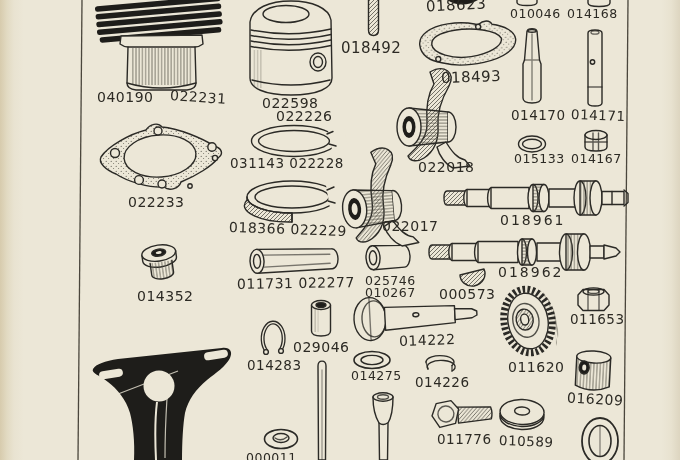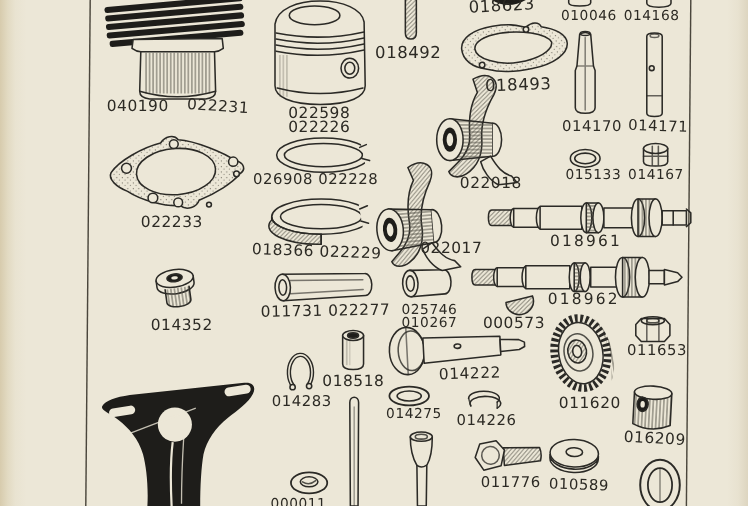--- a/index.html
+++ b/index.html
@@ -308,22 +308,22 @@
       <rect x="204" y="351" width="24" height="8" rx="4" class="fp" transform="rotate(-9 216 355)"></rect>
       <path d="M118,394 L178,371" stroke="#ece7d7" stroke-width="1.2" opacity=".8" fill="none"></path>
       <path d="M157,402 C155,418 155,440 156,460" stroke="#ece7d7" stroke-width="2" fill="none"></path>
       <path d="M167,398 C166,414 165,438 165,458" stroke="#ece7d7" stroke-width="1.2" fill="none" opacity=".8"></path>
     </g>
   </svg>
 
   <div class="lb s14" style="left:97px;top:90px">040190</div>
   <div class="lb s14" style="left:170px;top:90px;transform:rotate(4deg)">022231</div>
   <div class="lb s14" style="left:262px;top:96px">022598</div>
-  <div class="lb s14" style="left:262px;top:109px">022226</div>
-  <div class="lb" style="left:230px;top:156px">026908 022228</div>
+  <div class="lb s14" style="left:276px;top:109px">022226</div>
+  <div class="lb" style="left:230px;top:156px">031143 022228</div>
   <div class="lb s14" style="left:229px;top:222px;transform:rotate(2deg)">018366 022229</div>
   <div class="lb s14" style="left:128px;top:195px">022233</div>
   <div class="lb s14" style="left:237px;top:276px;transform:rotate(-1deg)">011731 022277</div>
   <div class="lb s14" style="left:137px;top:289px">014352</div>
   <div class="lb s15" style="left:341px;top:41px">018492</div>
   <div class="lb s15" style="left:426px;top:-2px;transform:rotate(-3deg)">018623</div>
   <div class="lb s15" style="left:441px;top:70px;transform:rotate(-2deg)">018493</div>
   <div class="lb s12" style="left:510px;top:7px">010046</div>
   <div class="lb s12" style="left:567px;top:7px">014168</div>
   <div class="lb" style="left:511px;top:108px">014170</div>
@@ -337,17 +337,17 @@
   <div class="lb s14" style="left:439px;top:287px">000573</div>
   <div class="lb s12" style="left:365px;top:274px">025746</div>
   <div class="lb s12" style="left:365px;top:286px">010267</div>
   <div class="lb s14" style="left:399px;top:333px;transform:rotate(-2deg)">014222</div>
   <div class="lb s14" style="left:508px;top:360px">011620</div>
   <div class="lb" style="left:570px;top:312px">011653</div>
   <div class="lb s14" style="left:567px;top:392px;transform:rotate(3deg)">016209</div>
   <div class="lb" style="left:437px;top:432px">011776</div>
   <div class="lb" style="left:499px;top:434px;transform:rotate(2deg)">010589</div>
   <div class="lb" style="left:247px;top:358px">014283</div>
-  <div class="lb s14" style="left:293px;top:340px">018518</div>
+  <div class="lb s14" style="left:293px;top:340px">029046</div>
   <div class="lb s12" style="left:351px;top:369px">014275</div>
   <div class="lb" style="left:415px;top:375px">014226</div>
   <div class="lb s12" style="left:246px;top:451px">000011</div>
 </div>
 
 </body></html>

